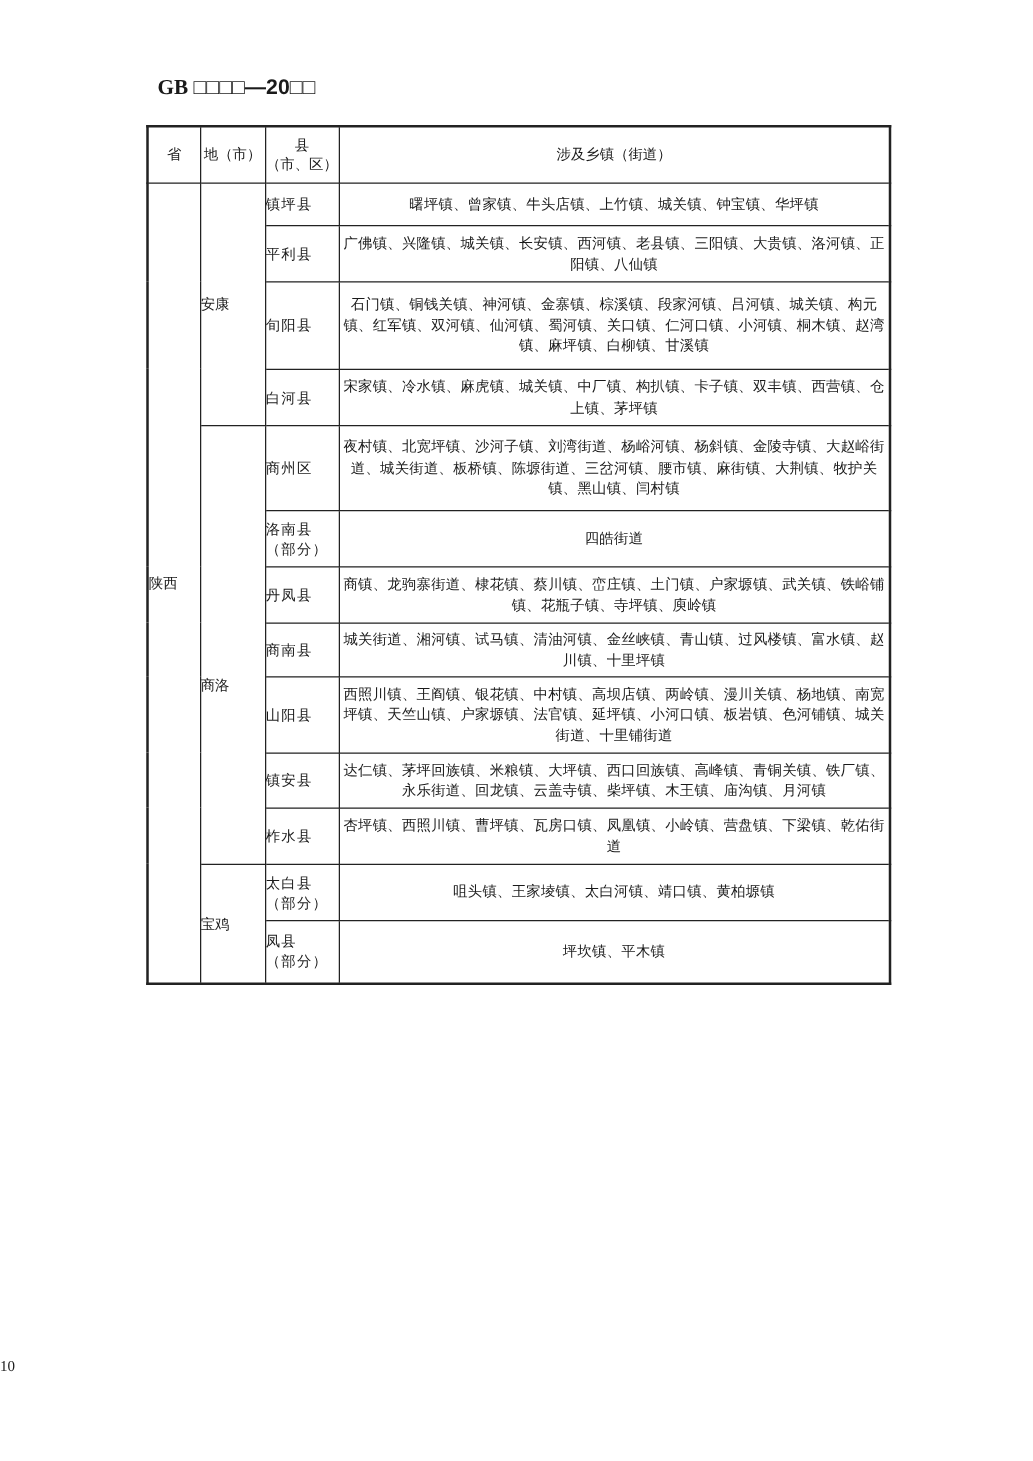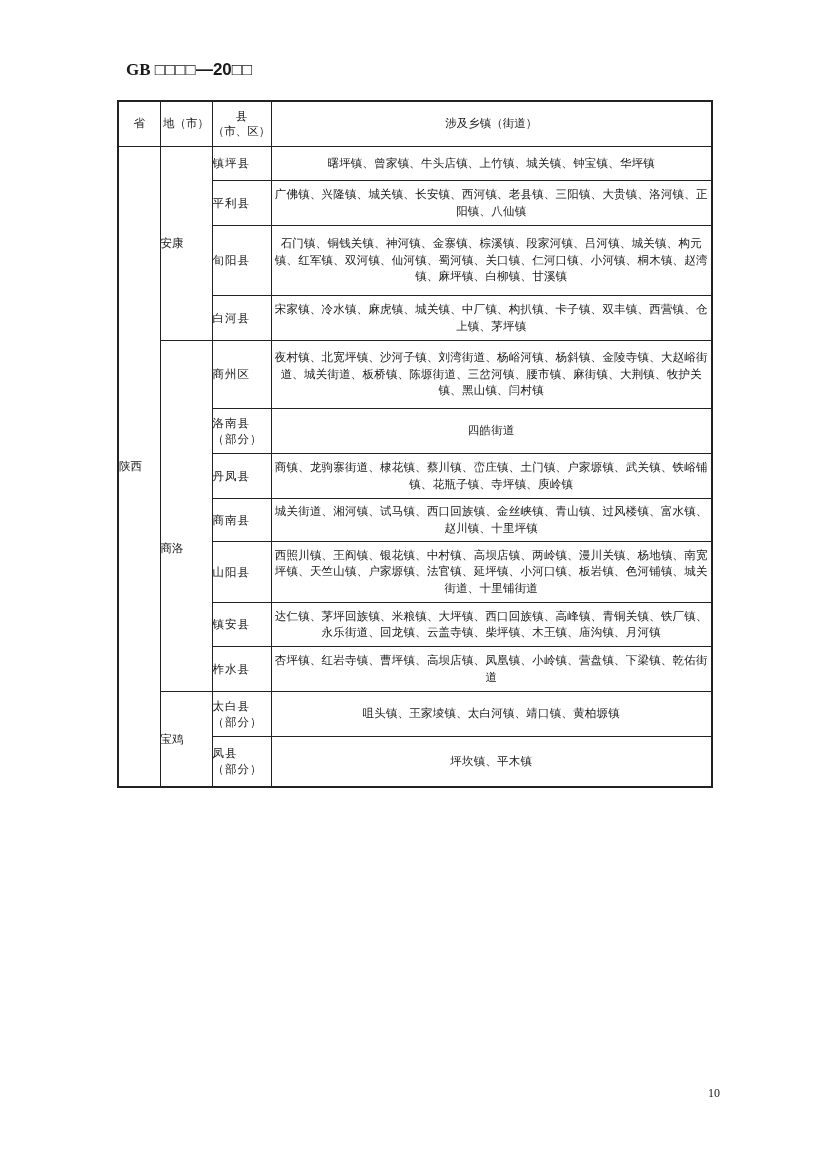--- a/index.html
+++ b/index.html
@@ -9,21 +9,21 @@
                 font-family: "Liberation Serif", "DejaVu Serif", serif; letter-spacing: 0px; }
   .std-header .code { font-weight: bold; font-family: "Liberation Sans", "DejaVu Sans", sans-serif; }
   table.grid { position: absolute; left: 117px; top: 100px; width: 594px; border-collapse: collapse;
                table-layout: fixed; font-size: 11.5px; }
   table.grid td, table.grid th { border: 1px solid #222; padding: 0; vertical-align: middle; }
   table.grid { border: 2px solid #222; }
   th { font-weight: normal; text-align: center; line-height: 15px; }
   td.prov, td.city, td.county { text-align: left; line-height: 16px; }
   td.county { letter-spacing: 1px; }
   td.towns { text-align: center; padding: 2px 1px 2px 2px; line-height: 16.5px; letter-spacing: 0.2px; }
-  .page-num { position: absolute; left: 0; width: 720px; top: 1086px; text-align: right; font-size: 12px;
+  .page-num { position: absolute; left: 0; width: 720px; top: 1086px; text-align: left; font-size: 12px;
               font-family: "Liberation Serif", "DejaVu Serif", serif; }
 </style>
 </head>
 <body>
 
 <div class="std-header">
   <span>GB</span>
   <span class="code">□□□□—20□□</span>
 </div>
 
@@ -91,39 +91,39 @@
     <tr style="height:45px">
       <td class="county">
           <div>丹凤县</div>
         </td>
       <td class="towns">商镇、龙驹寨街道、棣花镇、蔡川镇、峦庄镇、土门镇、户家塬镇、武关镇、铁峪铺镇、花瓶子镇、寺坪镇、庾岭镇</td>
     </tr>
     <tr style="height:43px">
       <td class="county">
           <div>商南县</div>
         </td>
-      <td class="towns">城关街道、湘河镇、试马镇、西口回族镇、金丝峡镇、青山镇、过风楼镇、富水镇、赵川镇、十里坪镇</td>
+      <td class="towns">城关街道、湘河镇、试马镇、清油河镇、金丝峡镇、青山镇、过风楼镇、富水镇、赵川镇、十里坪镇</td>
     </tr>
     <tr style="height:61px">
       <td class="county">
           <div>山阳县</div>
         </td>
       <td class="towns">西照川镇、王阎镇、银花镇、中村镇、高坝店镇、两岭镇、漫川关镇、杨地镇、南宽坪镇、天竺山镇、户家塬镇、法官镇、延坪镇、小河口镇、板岩镇、色河铺镇、城关街道、十里铺街道</td>
     </tr>
     <tr style="height:44px">
       <td class="county">
           <div>镇安县</div>
         </td>
       <td class="towns">达仁镇、茅坪回族镇、米粮镇、大坪镇、西口回族镇、高峰镇、青铜关镇、铁厂镇、永乐街道、回龙镇、云盖寺镇、柴坪镇、木王镇、庙沟镇、月河镇</td>
     </tr>
     <tr style="height:45px">
       <td class="county">
           <div>柞水县</div>
         </td>
-      <td class="towns">杏坪镇、红岩寺镇、曹坪镇、高坝店镇、凤凰镇、小岭镇、营盘镇、下梁镇、乾佑街道</td>
+      <td class="towns">杏坪镇、西照川镇、曹坪镇、瓦房口镇、凤凰镇、小岭镇、营盘镇、下梁镇、乾佑街道</td>
     </tr>
 
     <tr style="height:45px">
       <td class="city" rowspan="2">宝鸡</td>
       <td class="county">
         <div>太白县</div>
         <div>（部分）</div>
       </td>
       <td class="towns">咀头镇、王家堎镇、太白河镇、靖口镇、黄柏塬镇</td>
     </tr>

